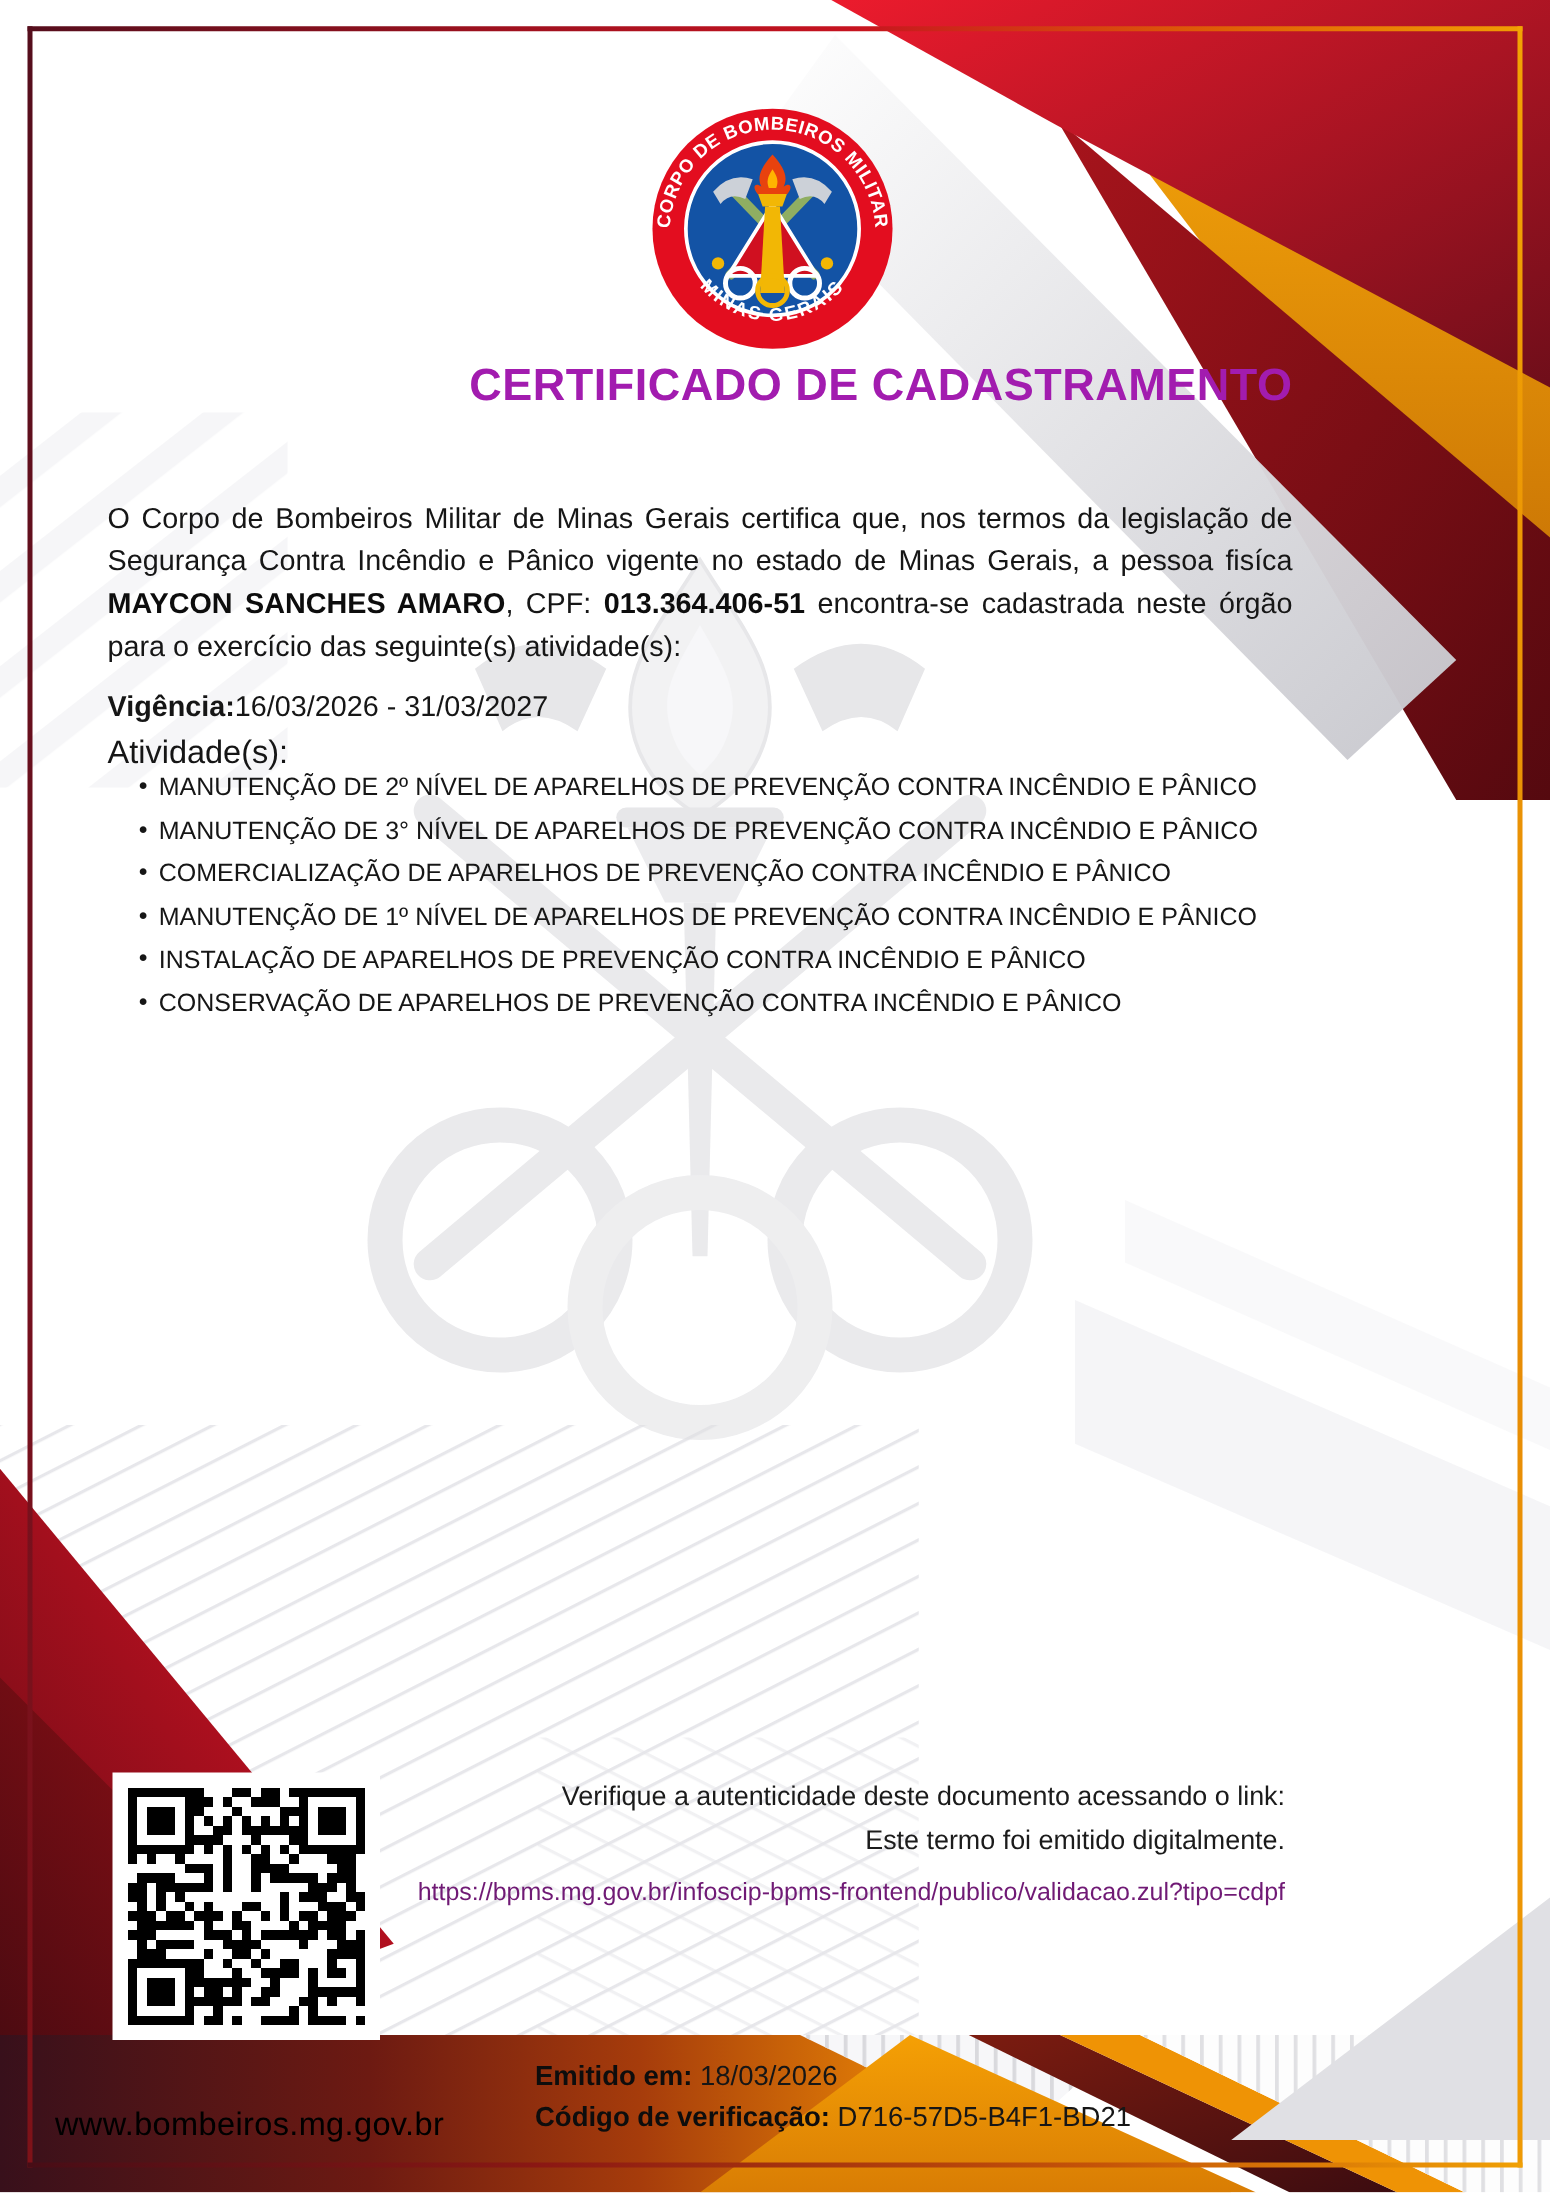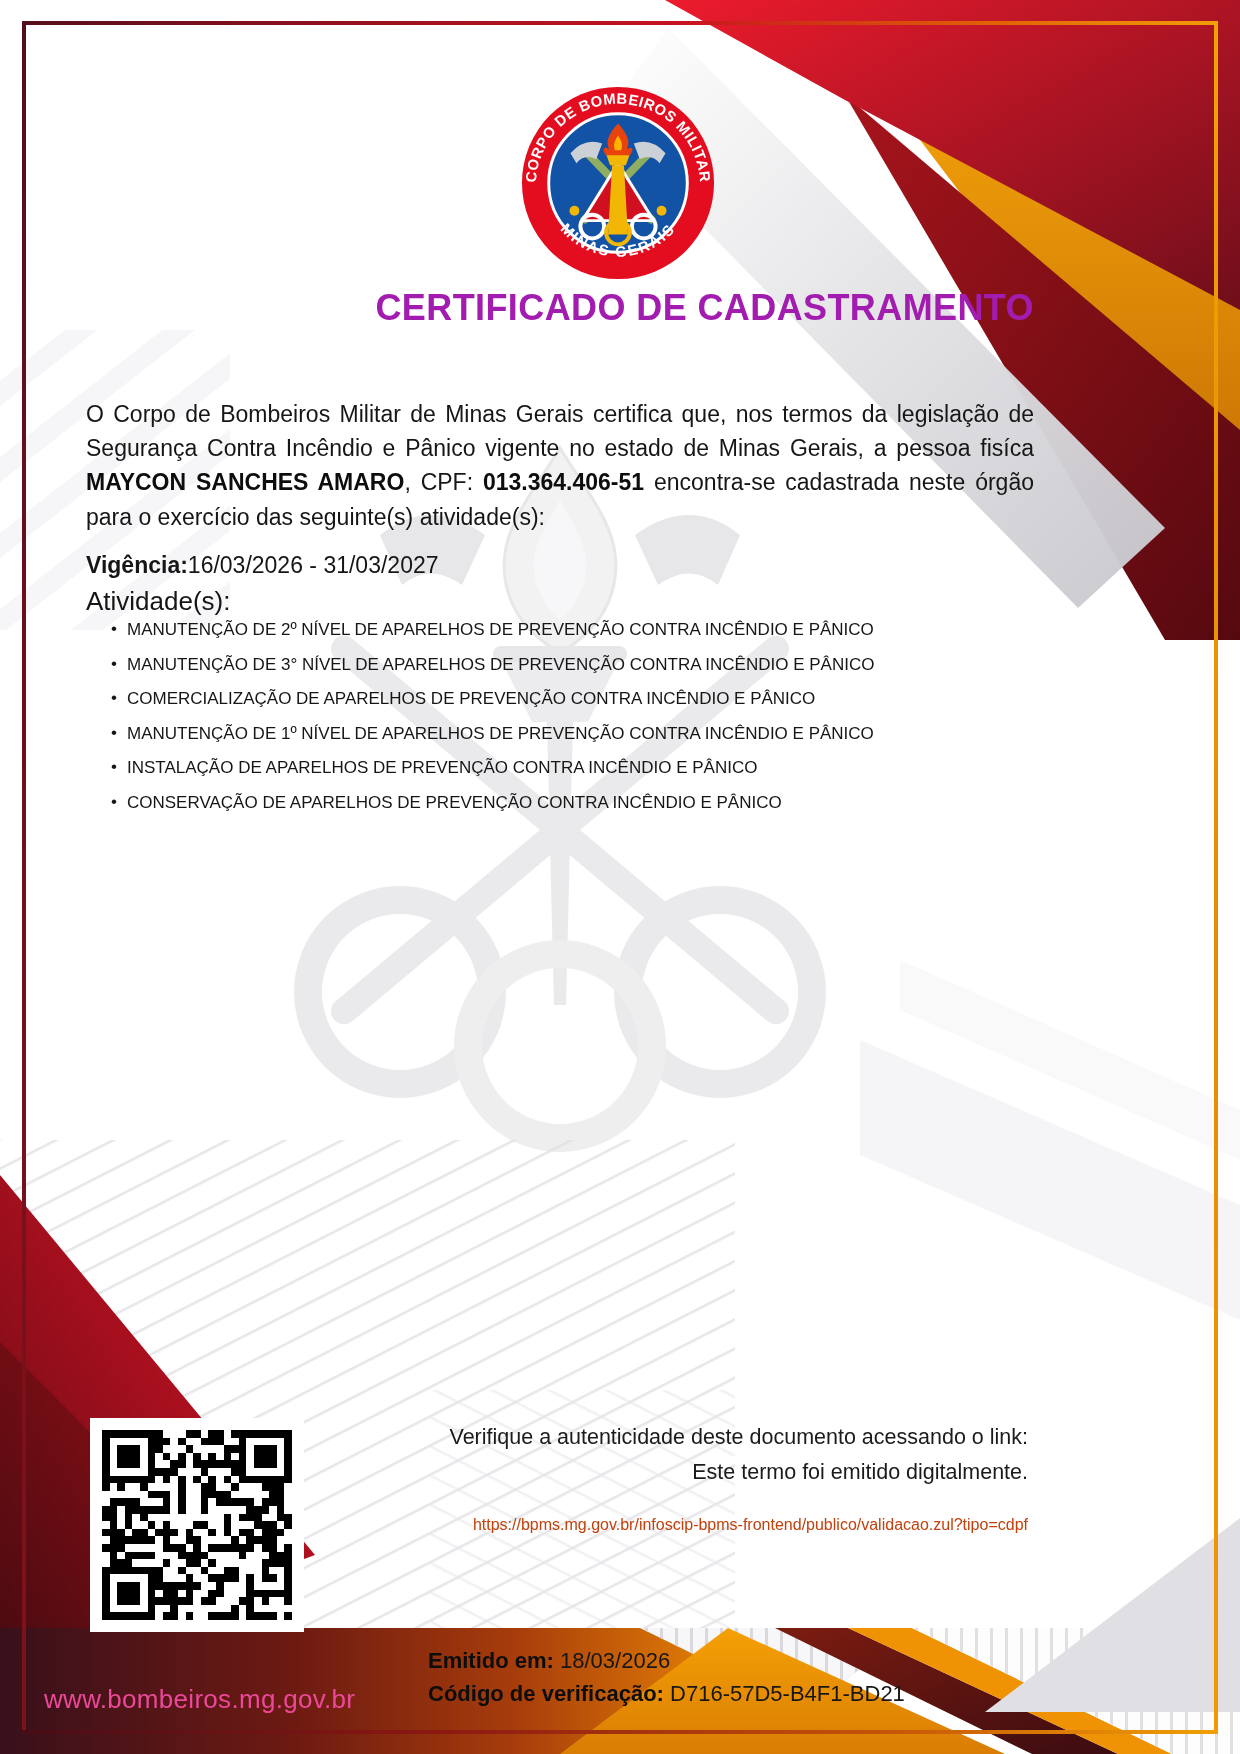--- a/index.html
+++ b/index.html
@@ -24,36 +24,36 @@
 
   .content-block{position:absolute;left:86px;width:948px;z-index:10}
   .title{top:287px;text-align:right;font-weight:bold;font-size:36px;letter-spacing:.4px;color:#a21caf}
   .intro{top:397px;font-size:23px;line-height:34.2px;text-align:justify}
   .intro b{color:#0d0d0d}
   .validity{top:552px;font-size:23px}
   .validity b{font-weight:bold}
   .act-label{top:586px;font-size:26px;font-weight:normal}
 
   ul.acts{position:absolute;left:86px;top:613px;width:936px;z-index:10;
-    list-style:none;margin:0;padding:0;font-size:17px;line-height:34.6px}
+    list-style:none;margin:0;padding:0;font-size:20px;line-height:34.6px}
   ul.acts li{position:relative;padding-left:41px}
   ul.acts li::before{content:"\2022";position:absolute;left:25px;top:-1px}
 
   .verify{position:absolute;right:212px;top:1420px;width:700px;text-align:right;z-index:10;
     font-size:21.5px;line-height:35px;color:#1b1b1b}
-  .verify .url{font-size:16px;margin-top:17px;display:block;color:#c2410c;text-decoration:none}
+  .verify .url{font-size:20px;margin-top:7px;display:block;color:#701a75;text-decoration:none}
 
   .issue{position:absolute;right:212px;top:1644px;width:600px;z-index:10;
     font-size:22px;line-height:33px}
   .issue b{color:#0d0d0d}
 
   .qr-box{position:absolute;left:90px;top:1418px;width:214px;height:214px;background:#fff;z-index:20}
   .qr-box .qr{position:absolute;left:12px;top:12px;width:190px;height:190px}
 
-  .site{position:absolute;left:44px;top:1684px;z-index:30;color:#ec4899;font-size:26px;letter-spacing:.3px}
+  .site{position:absolute;left:44px;top:1684px;z-index:30;color:#000000;font-size:26px;letter-spacing:.3px}
 
   .seal{position:absolute;left:519px;top:84px;width:198px;height:198px;z-index:10}
 </style>
 </head>
 <body>
 
 <div class="page">
 
   <svg class="decor" width="1240" height="1754" viewBox="0 0 1240 1754">
     <defs>

